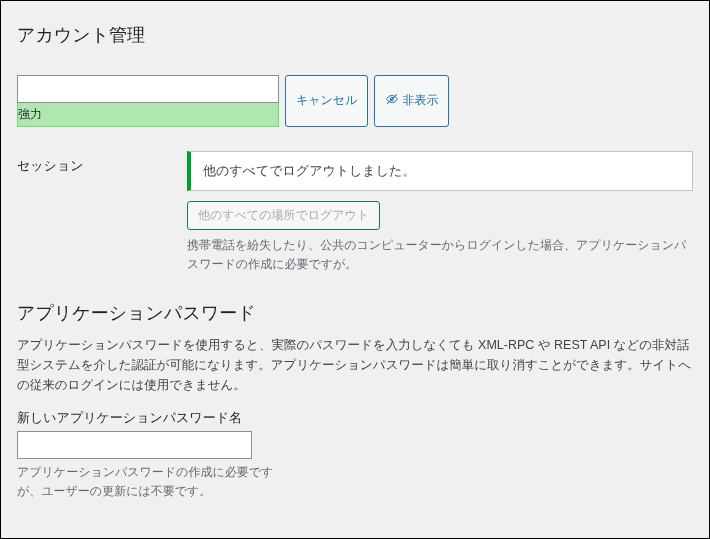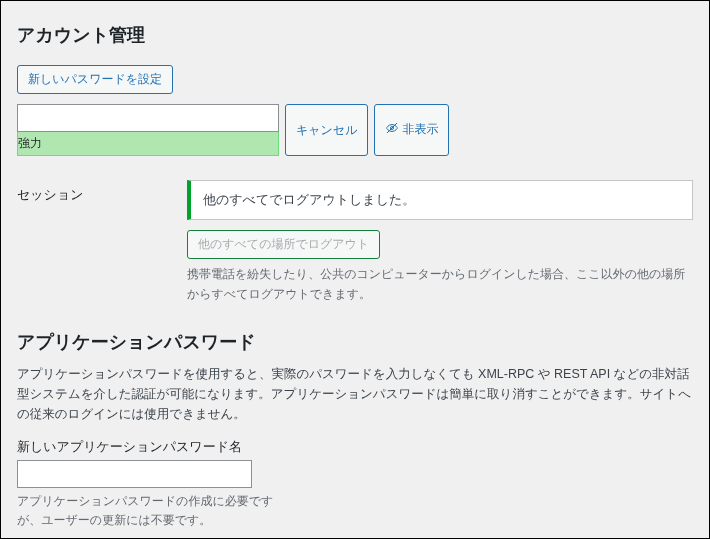--- a/index.html
+++ b/index.html
@@ -17,21 +17,21 @@
     border: 1px solid #000;
     position: relative;
     background: #f0f0f1;
     overflow: hidden;
   }
   .inner {
     padding: 12px 16px 20px 16px;
   }
   h2 {
     font-size: 18px;
-    font-weight: 700;
+    font-weight: 400;
     margin: 10px 0 18px 0;
     color: #1d2327;
   }
   .form-row {
     display: flex;
     align-items: flex-start;
     margin-bottom: 20px;
   }
   .form-label {
     width: 170px;
@@ -138,21 +138,20 @@
 </head>
 <body>
 
 <div class="outer">
   <div class="inner">
 
     <h2>アカウント管理</h2>
 
     <div class="form-row">
       <div class="form-field">
-        <button class="btn">新しいパスワードを設定</button>
 
         <div class="pw-line">
           <div class="pw-input-wrap">
             <input type="password" class="pw-input" value="" style="">
             <div class="pw-strength">強力</div>
           </div>
           <button class="btn">キャンセル</button>
           <button class="btn">
             <span class="icon-eye-off">
               <svg width="14" height="12" viewBox="0 0 24 24" fill="none" stroke="#2271b1" stroke-width="2">
@@ -164,21 +163,21 @@
           </button>
         </div>
       </div>
     </div>
 
     <div class="form-row" style="margin-top:24px;">
       <div class="form-label">セッション</div>
       <div class="form-field">
         <div class="notice-success">他のすべてでログアウトしました。</div>
         <button class="btn btn-disabled">他のすべての場所でログアウト</button>
-        <div class="desc">携帯電話を紛失したり、公共のコンピューターからログインした場合、ここ以外の他の場所からすべてログアウトできます。</div>
+        <div class="desc">携帯電話を紛失したり、公共のコンピューターからログインした場合、アプリケーションパスワードの作成に必要ですが。</div>
       </div>
     </div>
 
     <h2 class="app-pw">アプリケーションパスワード</h2>
     <div class="app-pw-desc">アプリケーションパスワードを使用すると、実際のパスワードを入力しなくても XML-RPC や REST API などの非対話型システムを介した認証が可能になります。アプリケーションパスワードは簡単に取り消すことができます。サイトへの従来のログインには使用できません。</div>
 
     <div class="app-pw-label">新しいアプリケーションパスワード名</div>
     <input type="text" class="app-pw-input" value="" style="">
     <div class="desc" style="margin-top:2px; width:260px;">アプリケーションパスワードの作成に必要ですが、ユーザーの更新には不要です。</div>
 

